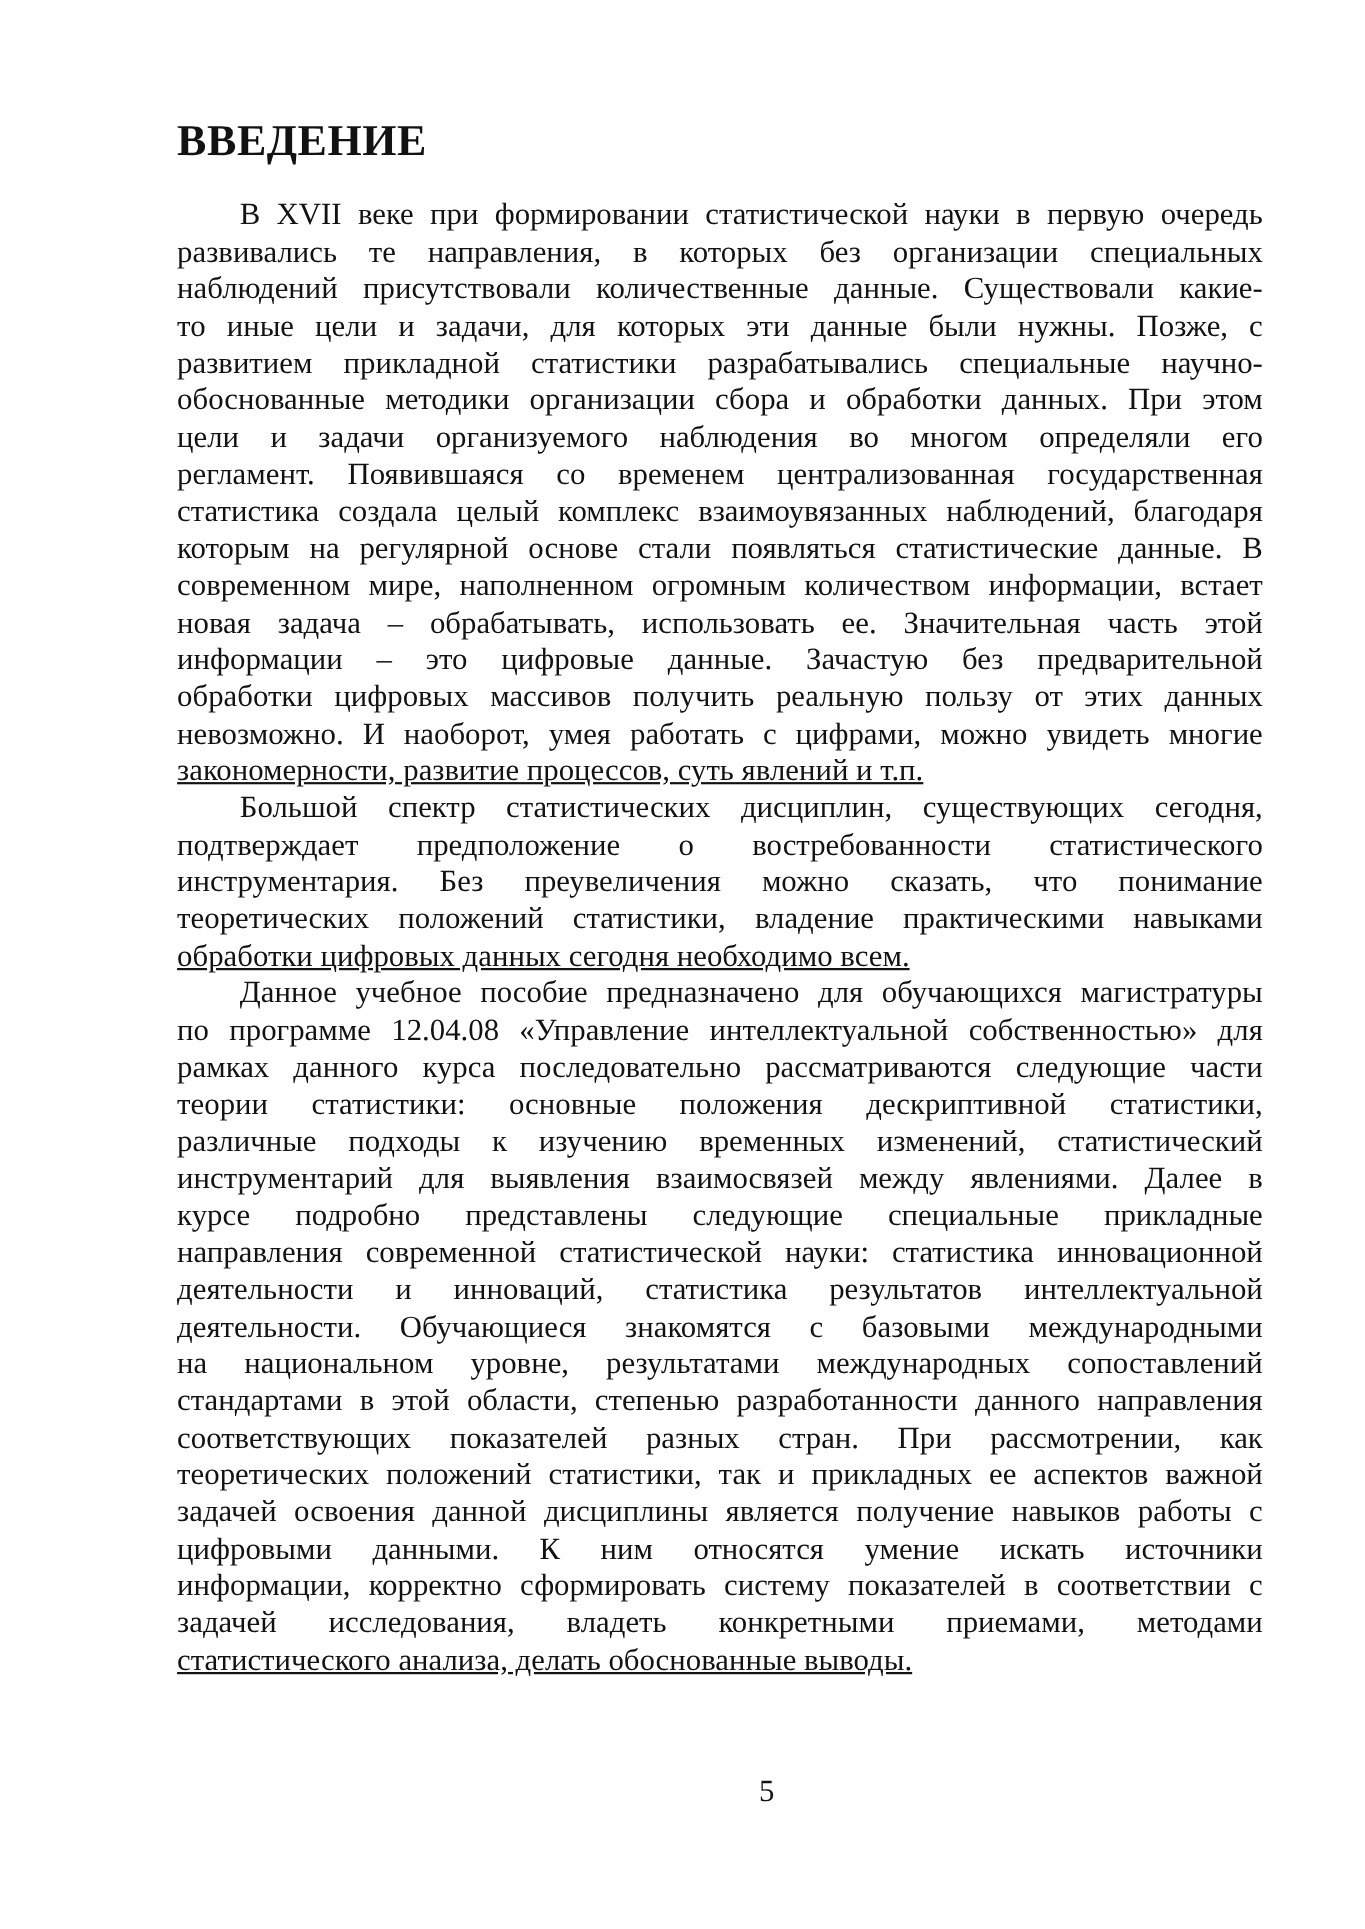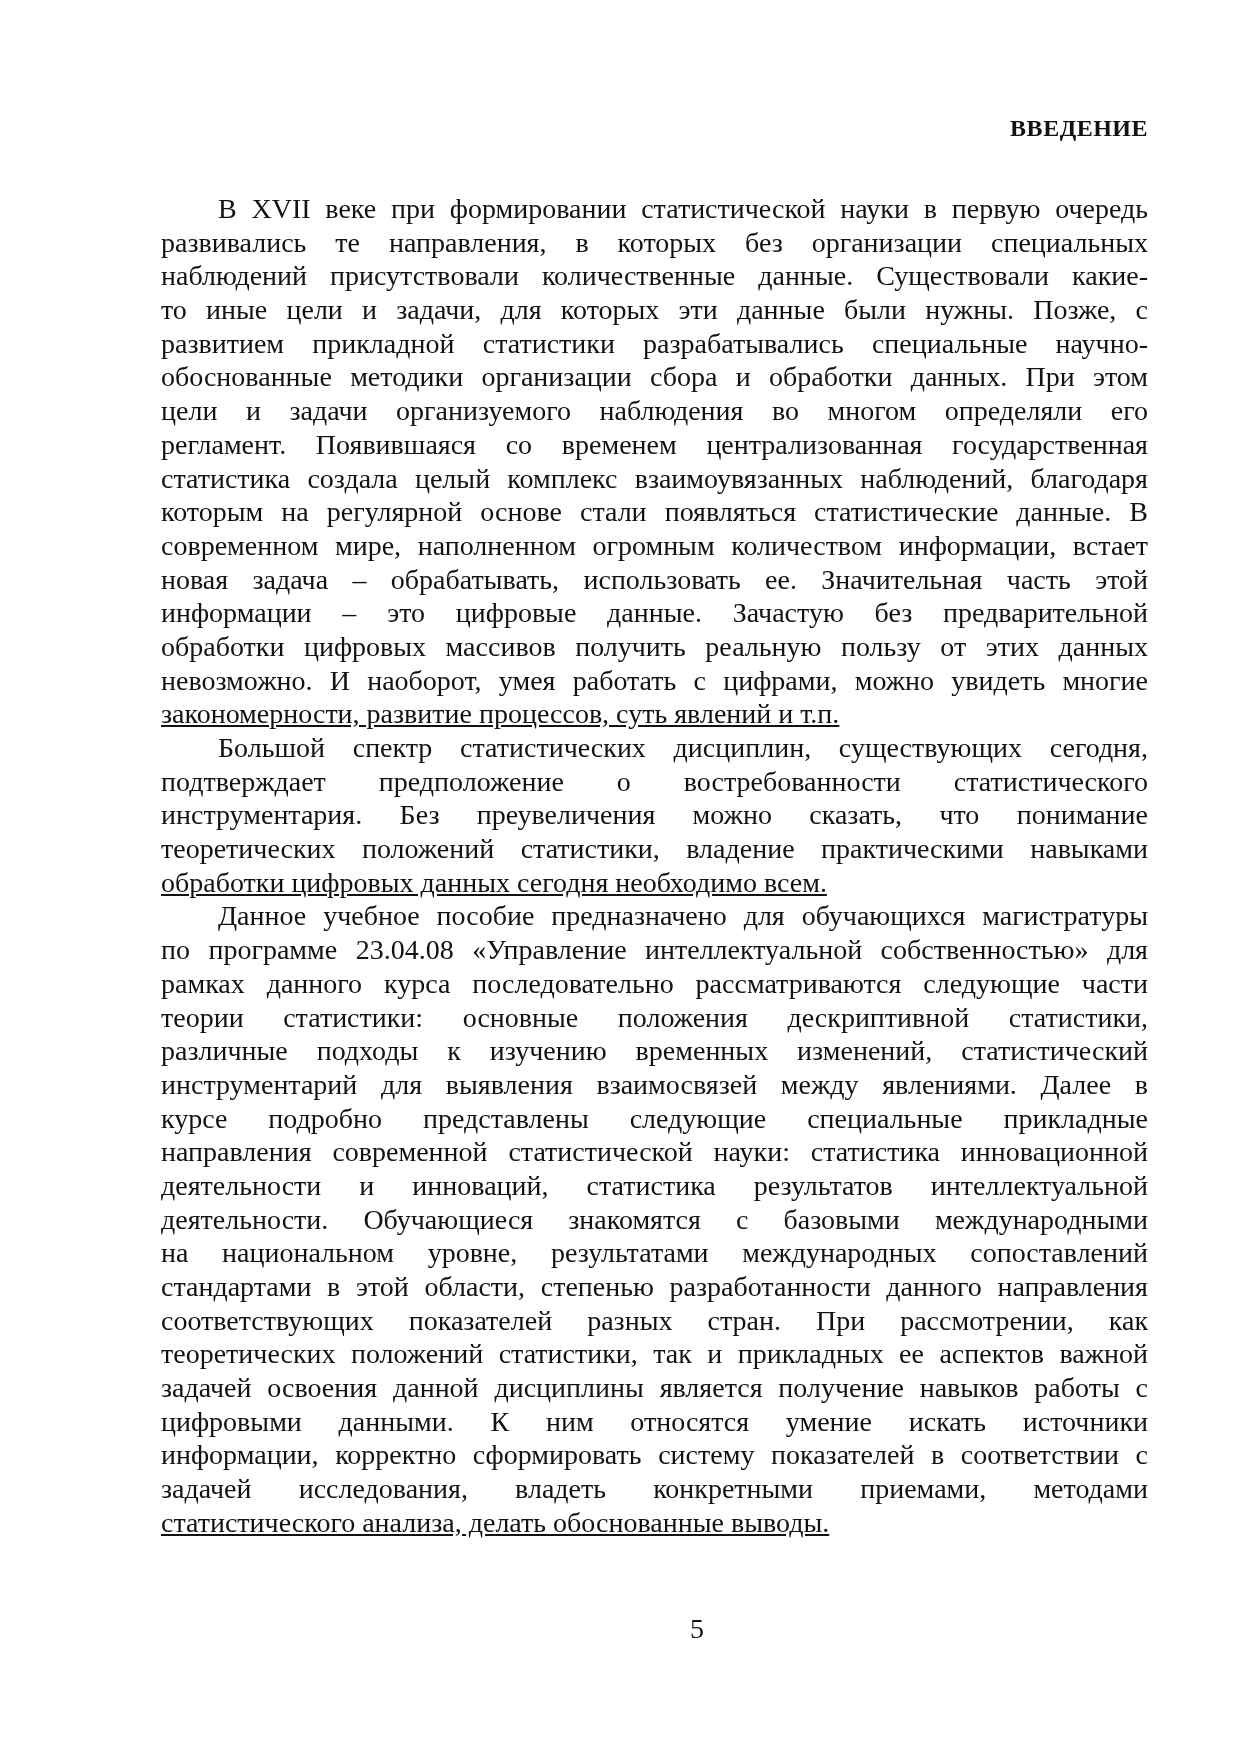--- a/index.html
+++ b/index.html
@@ -14,29 +14,29 @@
     background: #ffffff;
     font-family: "Liberation Serif", "DejaVu Serif", serif;
     color: #121212;
     overflow: hidden;
   }
   .doc-title {
     position: absolute;
     top: 106px;
     left: 161px;
     width: 987px;
-    text-align: right;
-    font-size: 24px;
+    text-align: left;
+    font-size: 40px;
     font-weight: bold;
     line-height: 44px;
     letter-spacing: 0.5px;
   }
   .doc-body {
     position: absolute;
-    top: 192px;
+    top: 179px;
     left: 161px;
     width: 987px;
     font-size: 28px;
   }
   .paragraph {
     margin: 0;
     padding: 0;
   }
   .line {
     height: 33.7px;
@@ -94,21 +94,21 @@
       </div>
       <div class="paragraph">
         <div class="line first">Большой спектр статистических дисциплин, существующих сегодня,</div>
         <div class="line">подтверждает предположение о востребованности статистического</div>
         <div class="line">инструментария. Без преувеличения можно сказать, что понимание</div>
         <div class="line">теоретических положений статистики, владение практическими навыками</div>
         <div class="line last">обработки цифровых данных сегодня необходимо всем.</div>
       </div>
       <div class="paragraph">
         <div class="line first">Данное учебное пособие предназначено для обучающихся магистратуры</div>
-        <div class="line">по программе 23.04.08 «Управление интеллектуальной собственностью» для</div>
+        <div class="line">по программе 12.04.08 «Управление интеллектуальной собственностью» для</div>
         <div class="line">рамках данного курса последовательно рассматриваются следующие части</div>
         <div class="line">теории статистики: основные положения дескриптивной статистики,</div>
         <div class="line">различные подходы к изучению временных изменений, статистический</div>
         <div class="line">инструментарий для выявления взаимосвязей между явлениями. Далее в</div>
         <div class="line">курсе подробно представлены следующие специальные прикладные</div>
         <div class="line">направления современной статистической науки: статистика инновационной</div>
         <div class="line">деятельности и инноваций, статистика результатов интеллектуальной</div>
         <div class="line">деятельности. Обучающиеся знакомятся с базовыми международными</div>
         <div class="line">на национальном уровне, результатами международных сопоставлений</div>
         <div class="line">стандартами в этой области, степенью разработанности данного направления</div>

